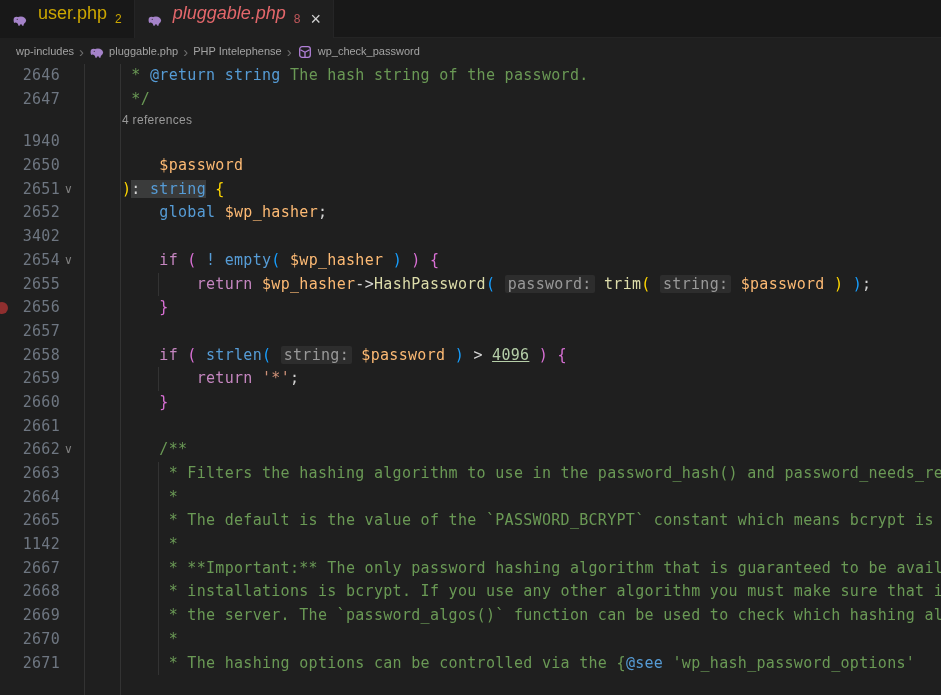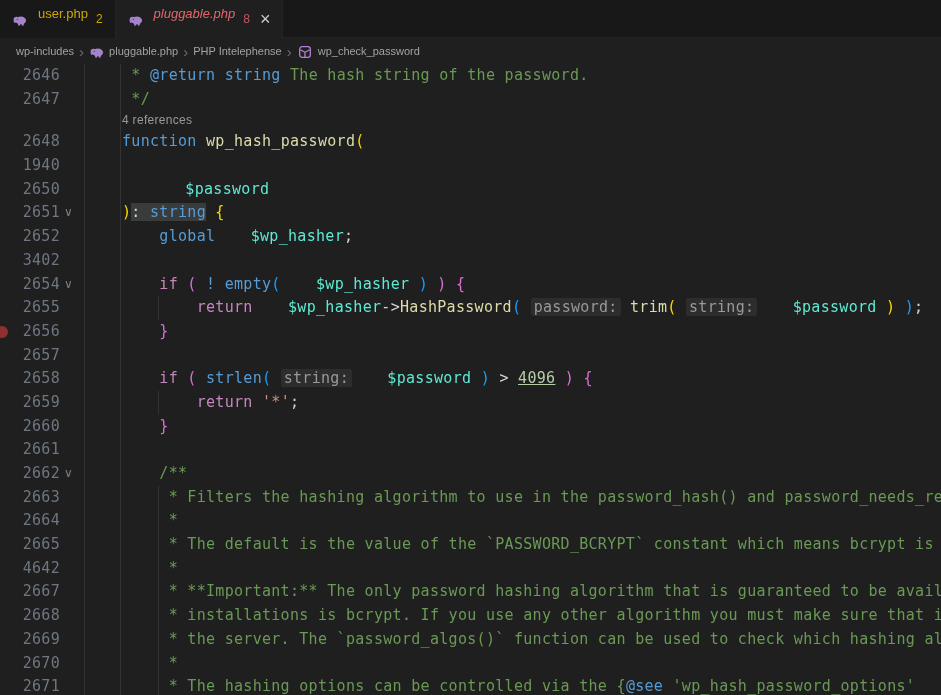--- a/index.html
+++ b/index.html
@@ -6,21 +6,21 @@
   html,body { width:941px; height:695px; overflow:hidden; background:#1f1f1f;
               font-family:"Liberation Sans", sans-serif; }
 
   .app { width:941px; height:695px; display:flex; flex-direction:column; }
 
   
   .tabbar { height:38px; background:#181818; display:flex; flex:none; }
   .tab { height:38px; display:flex; align-items:center; padding:0 12px;
          background:#181818; border-right:1px solid #252526; cursor:pointer; }
   .tab.active { background:#1f1f1f; border-right:1px solid #252526; }
-  .tablabel { font-size:13px; margin:0 4px 12px 6px; }
+  .tablabel { font-size:18px; margin:0 4px 12px 6px; }
   .tablabel.warn { color:#cca700; }
   .tablabel.err  { color:#e4676b; font-style:italic; }
   .tabbadge { font-size:12px; margin-left:4px; }
   .tabbadge.warn { color:#cca700; }
   .tabbadge.err  { color:#c0575b; }
   .tabclose { color:#d0d0d0; font-size:18px; line-height:18px; margin-left:10px; cursor:pointer; }
   .tabbar-rest { flex:1; background:#181818; border-bottom:1px solid #242424; }
 
   
   .breadcrumbs { height:26px; background:#1f1f1f; display:flex; align-items:center;
@@ -50,21 +50,21 @@
 
   .codelens { height:19px; line-height:19px; padding-left:122px; color:#999999;
               font-family:"Liberation Sans",sans-serif; font-size:12px; cursor:pointer; }
 
   
   .tk-pln { color:#d4d4d4; }
   .tk-cmt { color:#6a9955; }
   .tk-kw  { color:#569cd6; }
   .tk-ctl { color:#c586c0; }
   .tk-fn  { color:#dcdcaa; }
-  .tk-var { color:#5eead4;margin-left:26px; }
+  .tk-var { color:#fdba74; }
   .tk-str { color:#ce9178; }
   .tk-num { color:#b5cea8;text-decoration:underline; }
   .tk-pun { color:#d4d4d4; }
   .tk-b1  { color:#ffd700; }
   .tk-b2  { color:#da70d6; }
   .tk-b3  { color:#179fff; }
   .tk-attr{ color:#cfe3f7; }
   .tk-inlay { color:#999999; background:#2d2d2d; border-radius:2px; padding:0 3px; }
   .tk-hlpun { color:#d4d4d4; background:rgba(90,93,94,.45); }
   .tk-hlkw  { color:#569cd6; background:rgba(90,93,94,.45); }
@@ -138,39 +138,38 @@
     </span>
     <span class="crumb">wp_check_password</span>
   </div>
 
   <div class="code" id="code">
     <div class="vguide vg1"></div>
     <div class="vguide vg2"></div>
   <div class="code-line"><span class="glyph"></span><span class="num">2646</span><span class="fold"></span><span class="linetext"><span class="tk-cmt"> * </span><span class="tk-kw">@return </span><span class="tk-kw">string </span><span class="tk-cmt">The hash string of the password.</span></span></div>
       <div class="code-line"><span class="glyph"></span><span class="num">2647</span><span class="fold"></span><span class="linetext"><span class="tk-cmt"> */</span></span></div>
       <div class="codelens">4 references</div>
-      <div class="code-line"><span class="glyph"></span><span class="num">2648</span><span class="fold"></span><span class="linetext"><span class="tk-kw">function </span><span class="tk-fn">wp_hash_password</span><span class="tk-b1">(</span></span></div>
       <div class="code-line"><span class="glyph"></span><span class="num">1940</span><span class="fold"></span></div>
       <div class="code-line"><span class="glyph"></span><span class="num">2650</span><span class="fold"></span><span class="linetext"><span class="tk-pln">    </span><span class="tk-var">$password</span></span></div>
       <div class="code-line"><span class="glyph"></span><span class="num">2651</span><span class="fold"><span class="chev">∨</span></span><span class="linetext"><span class="tk-b1">)</span><span class="tk-hlpun">:</span><span class="tk-hlkw"> string</span><span class="tk-pln"> </span><span class="tk-b1">{</span></span></div>
       <div class="code-line"><span class="glyph"></span><span class="num">2652</span><span class="fold"></span><span class="linetext"><span class="tk-pln">    </span><span class="tk-kw">global </span><span class="tk-var">$wp_hasher</span><span class="tk-pun">;</span></span></div>
       <div class="code-line"><span class="glyph"></span><span class="num">3402</span><span class="fold"></span><span class="linetext"></span></div>
       <div class="code-line"><span class="glyph"></span><span class="num">2654</span><span class="fold"><span class="chev">∨</span></span><span class="linetext"><span class="tk-pln">    </span><span class="tk-ctl">if </span><span class="tk-b2">( </span><span class="tk-kw">! </span><span class="tk-kw">empty</span><span class="tk-b3">(</span><span class="tk-pln"> </span><span class="tk-var">$wp_hasher</span><span class="tk-pln"> </span><span class="tk-b3">)</span><span class="tk-pln"> </span><span class="tk-b2">)</span><span class="tk-pln"> </span><span class="tk-b2">{</span></span></div>
       <div class="code-line"><span class="glyph"></span><span class="num">2655</span><span class="fold"></span><span class="iguide"></span><span class="linetext"><span class="tk-pln">        </span><span class="tk-ctl">return </span><span class="tk-var">$wp_hasher</span><span class="tk-pun">-&gt;</span><span class="tk-fn">HashPassword</span><span class="tk-b3">(</span><span class="tk-pln"> </span><span class="tk-inlay">password:</span><span class="tk-pln"> </span><span class="tk-fn">trim</span><span class="tk-b1">(</span><span class="tk-pln"> </span><span class="tk-inlay">string:</span><span class="tk-pln"> </span><span class="tk-var">$password</span><span class="tk-pln"> </span><span class="tk-b1">)</span><span class="tk-pln"> </span><span class="tk-b3">)</span><span class="tk-pun">;</span></span></div>
       <div class="code-line"><span class="glyph"><span class="bkpt"></span></span><span class="num">2656</span><span class="fold"></span><span class="linetext"><span class="tk-pln">    </span><span class="tk-b2">}</span></span></div>
       <div class="code-line"><span class="glyph"></span><span class="num">2657</span><span class="fold"></span><span class="linetext"></span></div>
       <div class="code-line"><span class="glyph"></span><span class="num">2658</span><span class="fold"></span><span class="linetext"><span class="tk-pln">    </span><span class="tk-ctl">if </span><span class="tk-b2">( </span><span class="tk-kw">strlen</span><span class="tk-b3">(</span><span class="tk-pln"> </span><span class="tk-inlay">string:</span><span class="tk-pln"> </span><span class="tk-var">$password</span><span class="tk-pln"> </span><span class="tk-b3">)</span><span class="tk-pln"> </span><span class="tk-pun">&gt;</span><span class="tk-pln"> </span><span class="tk-num">4096</span><span class="tk-pln"> </span><span class="tk-b2">)</span><span class="tk-pln"> </span><span class="tk-b2">{</span></span></div>
       <div class="code-line"><span class="glyph"></span><span class="num">2659</span><span class="fold"></span><span class="iguide"></span><span class="linetext"><span class="tk-pln">        </span><span class="tk-ctl">return </span><span class="tk-str">'*'</span><span class="tk-pun">;</span></span></div>
       <div class="code-line"><span class="glyph"></span><span class="num">2660</span><span class="fold"></span><span class="linetext"><span class="tk-pln">    </span><span class="tk-b2">}</span></span></div>
       <div class="code-line"><span class="glyph"></span><span class="num">2661</span><span class="fold"></span><span class="linetext"></span></div>
       <div class="code-line"><span class="glyph"></span><span class="num">2662</span><span class="fold"><span class="chev">∨</span></span><span class="linetext"><span class="tk-pln">    </span><span class="tk-cmt">/**</span></span></div>
       <div class="code-line"><span class="glyph"></span><span class="num">2663</span><span class="fold"></span><span class="iguide"></span><span class="linetext"><span class="tk-cmt">     * Filters the hashing algorithm to use in the password_hash() and password_needs_rehash()</span></span></div>
       <div class="code-line"><span class="glyph"></span><span class="num">2664</span><span class="fold"></span><span class="iguide"></span><span class="linetext"><span class="tk-cmt">     *</span></span></div>
       <div class="code-line"><span class="glyph"></span><span class="num">2665</span><span class="fold"></span><span class="iguide"></span><span class="linetext"><span class="tk-cmt">     * The default is the value of the `PASSWORD_BCRYPT` constant which means bcrypt is</span></span></div>
-      <div class="code-line"><span class="glyph"></span><span class="num">4642</span><span class="fold"></span><span class="iguide"></span><span class="linetext"><span class="tk-cmt">     *</span></span></div>
+      <div class="code-line"><span class="glyph"></span><span class="num">1142</span><span class="fold"></span><span class="iguide"></span><span class="linetext"><span class="tk-cmt">     *</span></span></div>
       <div class="code-line"><span class="glyph"></span><span class="num">2667</span><span class="fold"></span><span class="iguide"></span><span class="linetext"><span class="tk-cmt">     * **Important:** The only password hashing algorithm that is guaranteed to be available</span></span></div>
       <div class="code-line"><span class="glyph"></span><span class="num">2668</span><span class="fold"></span><span class="iguide"></span><span class="linetext"><span class="tk-cmt">     * installations is bcrypt. If you use any other algorithm you must make sure that it</span></span></div>
       <div class="code-line"><span class="glyph"></span><span class="num">2669</span><span class="fold"></span><span class="iguide"></span><span class="linetext"><span class="tk-cmt">     * the server. The `password_algos()` function can be used to check which hashing algorit</span></span></div>
       <div class="code-line"><span class="glyph"></span><span class="num">2670</span><span class="fold"></span><span class="iguide"></span><span class="linetext"><span class="tk-cmt">     *</span></span></div>
       <div class="code-line"><span class="glyph"></span><span class="num">2671</span><span class="fold"></span><span class="iguide"></span><span class="linetext"><span class="tk-cmt">     * The hashing options can be controlled via the {</span><span class="tk-kw">@see</span><span class="tk-cmt"> 'wp_hash_password_options'</span></span></div>
     </div>
 
 </div>
 
 </body></html>

